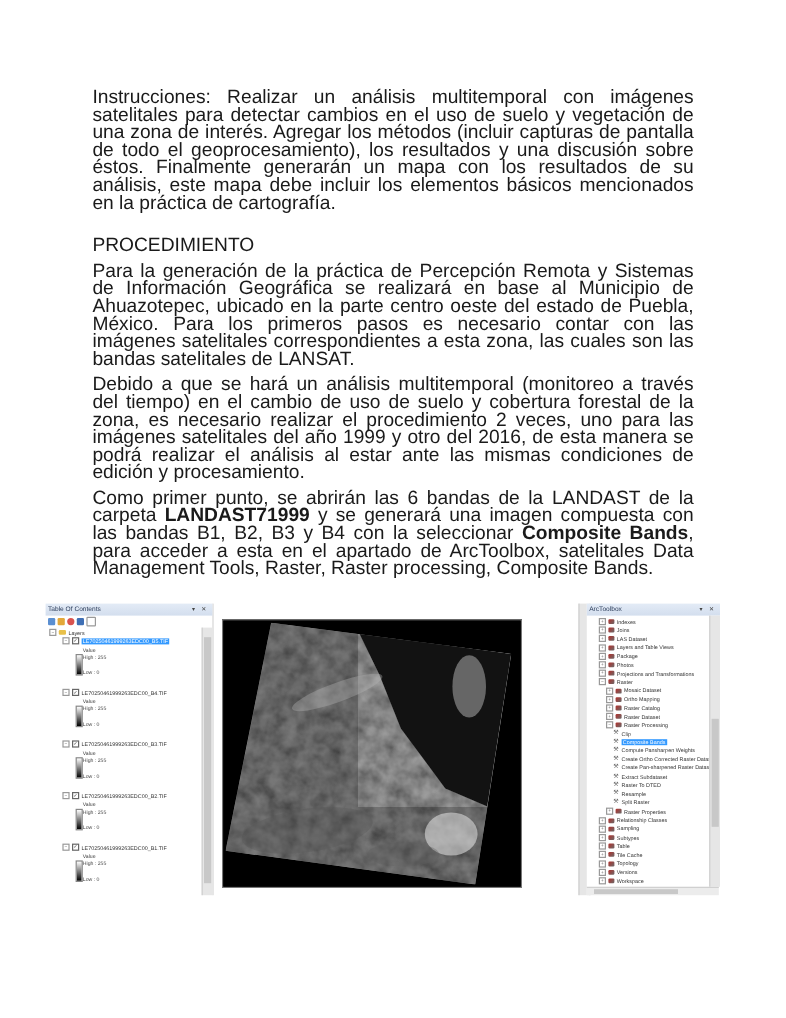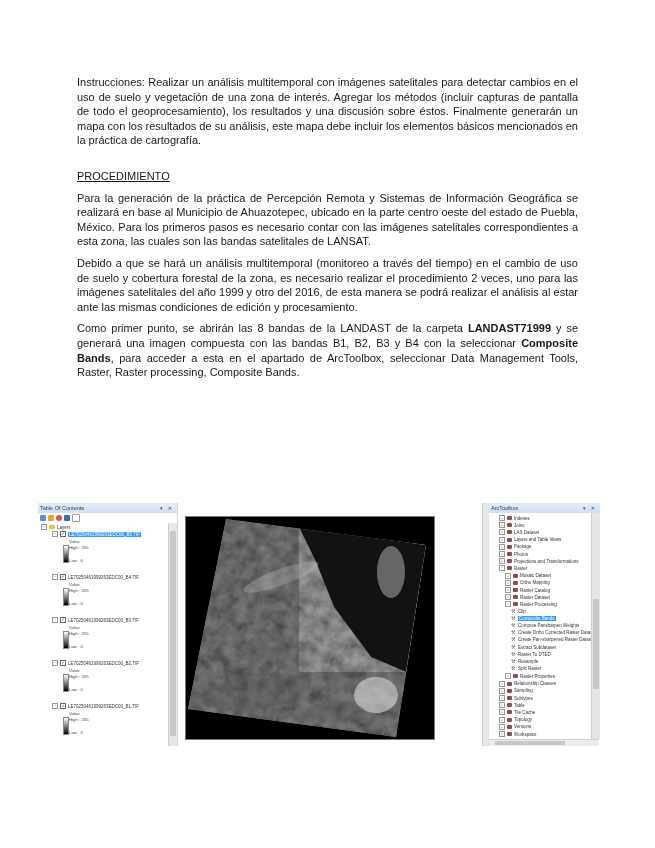--- a/index.html
+++ b/index.html
@@ -1,20 +1,20 @@
 <!DOCTYPE html>
 <html><head>
 <meta charset="utf-8">
 <style>
   html, body { margin:0; padding:0; background:#ffffff; }
   body { width:655px; height:848px; position:relative; overflow:hidden; font-family:"Liberation Sans", sans-serif; color:#1a1a1a; }
-  .page-text { position:absolute; left:77px; top:75px; width:501px; font-size:11px; line-height:14.6px; }
+  .page-text { position:absolute; left:77px; top:75px; width:501px; font-size:16px; line-height:14.6px; }
   .page-text p { margin:0 0 7px 0; text-align:justify; }
   .page-text p.left { text-align:left; }
-  .page-text .heading { margin-top:21px; margin-bottom:7px;text-decoration:underline; }
+  .page-text .heading { margin-top:21px; margin-bottom:7px; }
   .page-text b { font-weight:bold; }
 
   
   .shot { position:absolute; left:38px; top:503px; width:562px; height:243px; background:#ffffff; font-family:"Liberation Sans", sans-serif; }
   .toc { position:absolute; left:0; top:0; width:139px; height:243px; background:#fff; border-right:1px solid #d6d6d6; }
   .panel-title { height:10px; background:linear-gradient(#e3ebf6,#d3deee); font-size:5.5px; color:#2b3c5a; line-height:10px; padding-left:2px; position:relative; white-space:nowrap; overflow:hidden; }
   .panel-title .btns { position:absolute; right:3px; top:0; font-size:5px; color:#444; letter-spacing:2px; }
   .toc-toolbar { height:10px; display:flex; gap:2px; align-items:center; padding-left:2px; }
   .tb-ic { width:6px; height:6px; border-radius:1px; }
   .toc-body { position:absolute; left:0; top:20px; width:131px; height:223px; }
@@ -41,21 +41,21 @@
   .hscroll .thumb { position:absolute; top:1px; height:4px; background:#c8c8c8; }
 </style>
 </head>
 <body>
 
 <div class="page-text">
   <p>Instrucciones: Realizar un análisis multitemporal con imágenes satelitales para detectar cambios en el uso de suelo y vegetación de una zona de interés. Agregar los métodos (incluir capturas de pantalla de todo el geoprocesamiento), los resultados y una discusión sobre éstos. Finalmente generarán un mapa con los resultados de su análisis, este mapa debe incluir los elementos básicos mencionados en la práctica de cartografía.</p>
   <p class="left heading">PROCEDIMIENTO</p>
   <p>Para la generación de la práctica de Percepción Remota y Sistemas de Información Geográfica se realizará en base al Municipio de Ahuazotepec, ubicado en la parte centro oeste del estado de Puebla, México. Para los primeros pasos es necesario contar con las imágenes satelitales correspondientes a esta zona, las cuales son las bandas satelitales de LANSAT.</p>
   <p>Debido a que se hará un análisis multitemporal (monitoreo a través del tiempo) en el cambio de uso de suelo y cobertura forestal de la zona, es necesario realizar el procedimiento 2 veces, uno para las imágenes satelitales del año 1999 y otro del 2016, de esta manera se podrá realizar el análisis al estar ante las mismas condiciones de edición y procesamiento.</p>
-  <p><span>Como primer punto, se abrirán las 8 bandas de la LANDAST de la carpeta </span><b>LANDAST71999</b><span> y se generará una imagen compuesta con las bandas B1, B2, B3 y B4 con la seleccionar </span><b>Composite Bands</b><span>, para acceder a esta en el apartado de ArcToolbox, seleccionar Data Management Tools, Raster, Raster processing, Composite Bands.</span></p>
+  <p><span>Como primer punto, se abrirán las 6 bandas de la LANDAST de la carpeta </span><b>LANDAST71999</b><span> y se generará una imagen compuesta con las bandas B1, B2, B3 y B4 con la seleccionar </span><b>Composite Bands</b><span>, para acceder a esta en el apartado de ArcToolbox, satelitales Data Management Tools, Raster, Raster processing, Composite Bands.</span></p>
 </div>
 
 <div class="shot">
 
   <div class="toc">
     <div class="panel-title">
       <span>Table Of Contents</span>
       <span class="btns">▾ ✕</span>
     </div>
     <div class="toc-toolbar">

